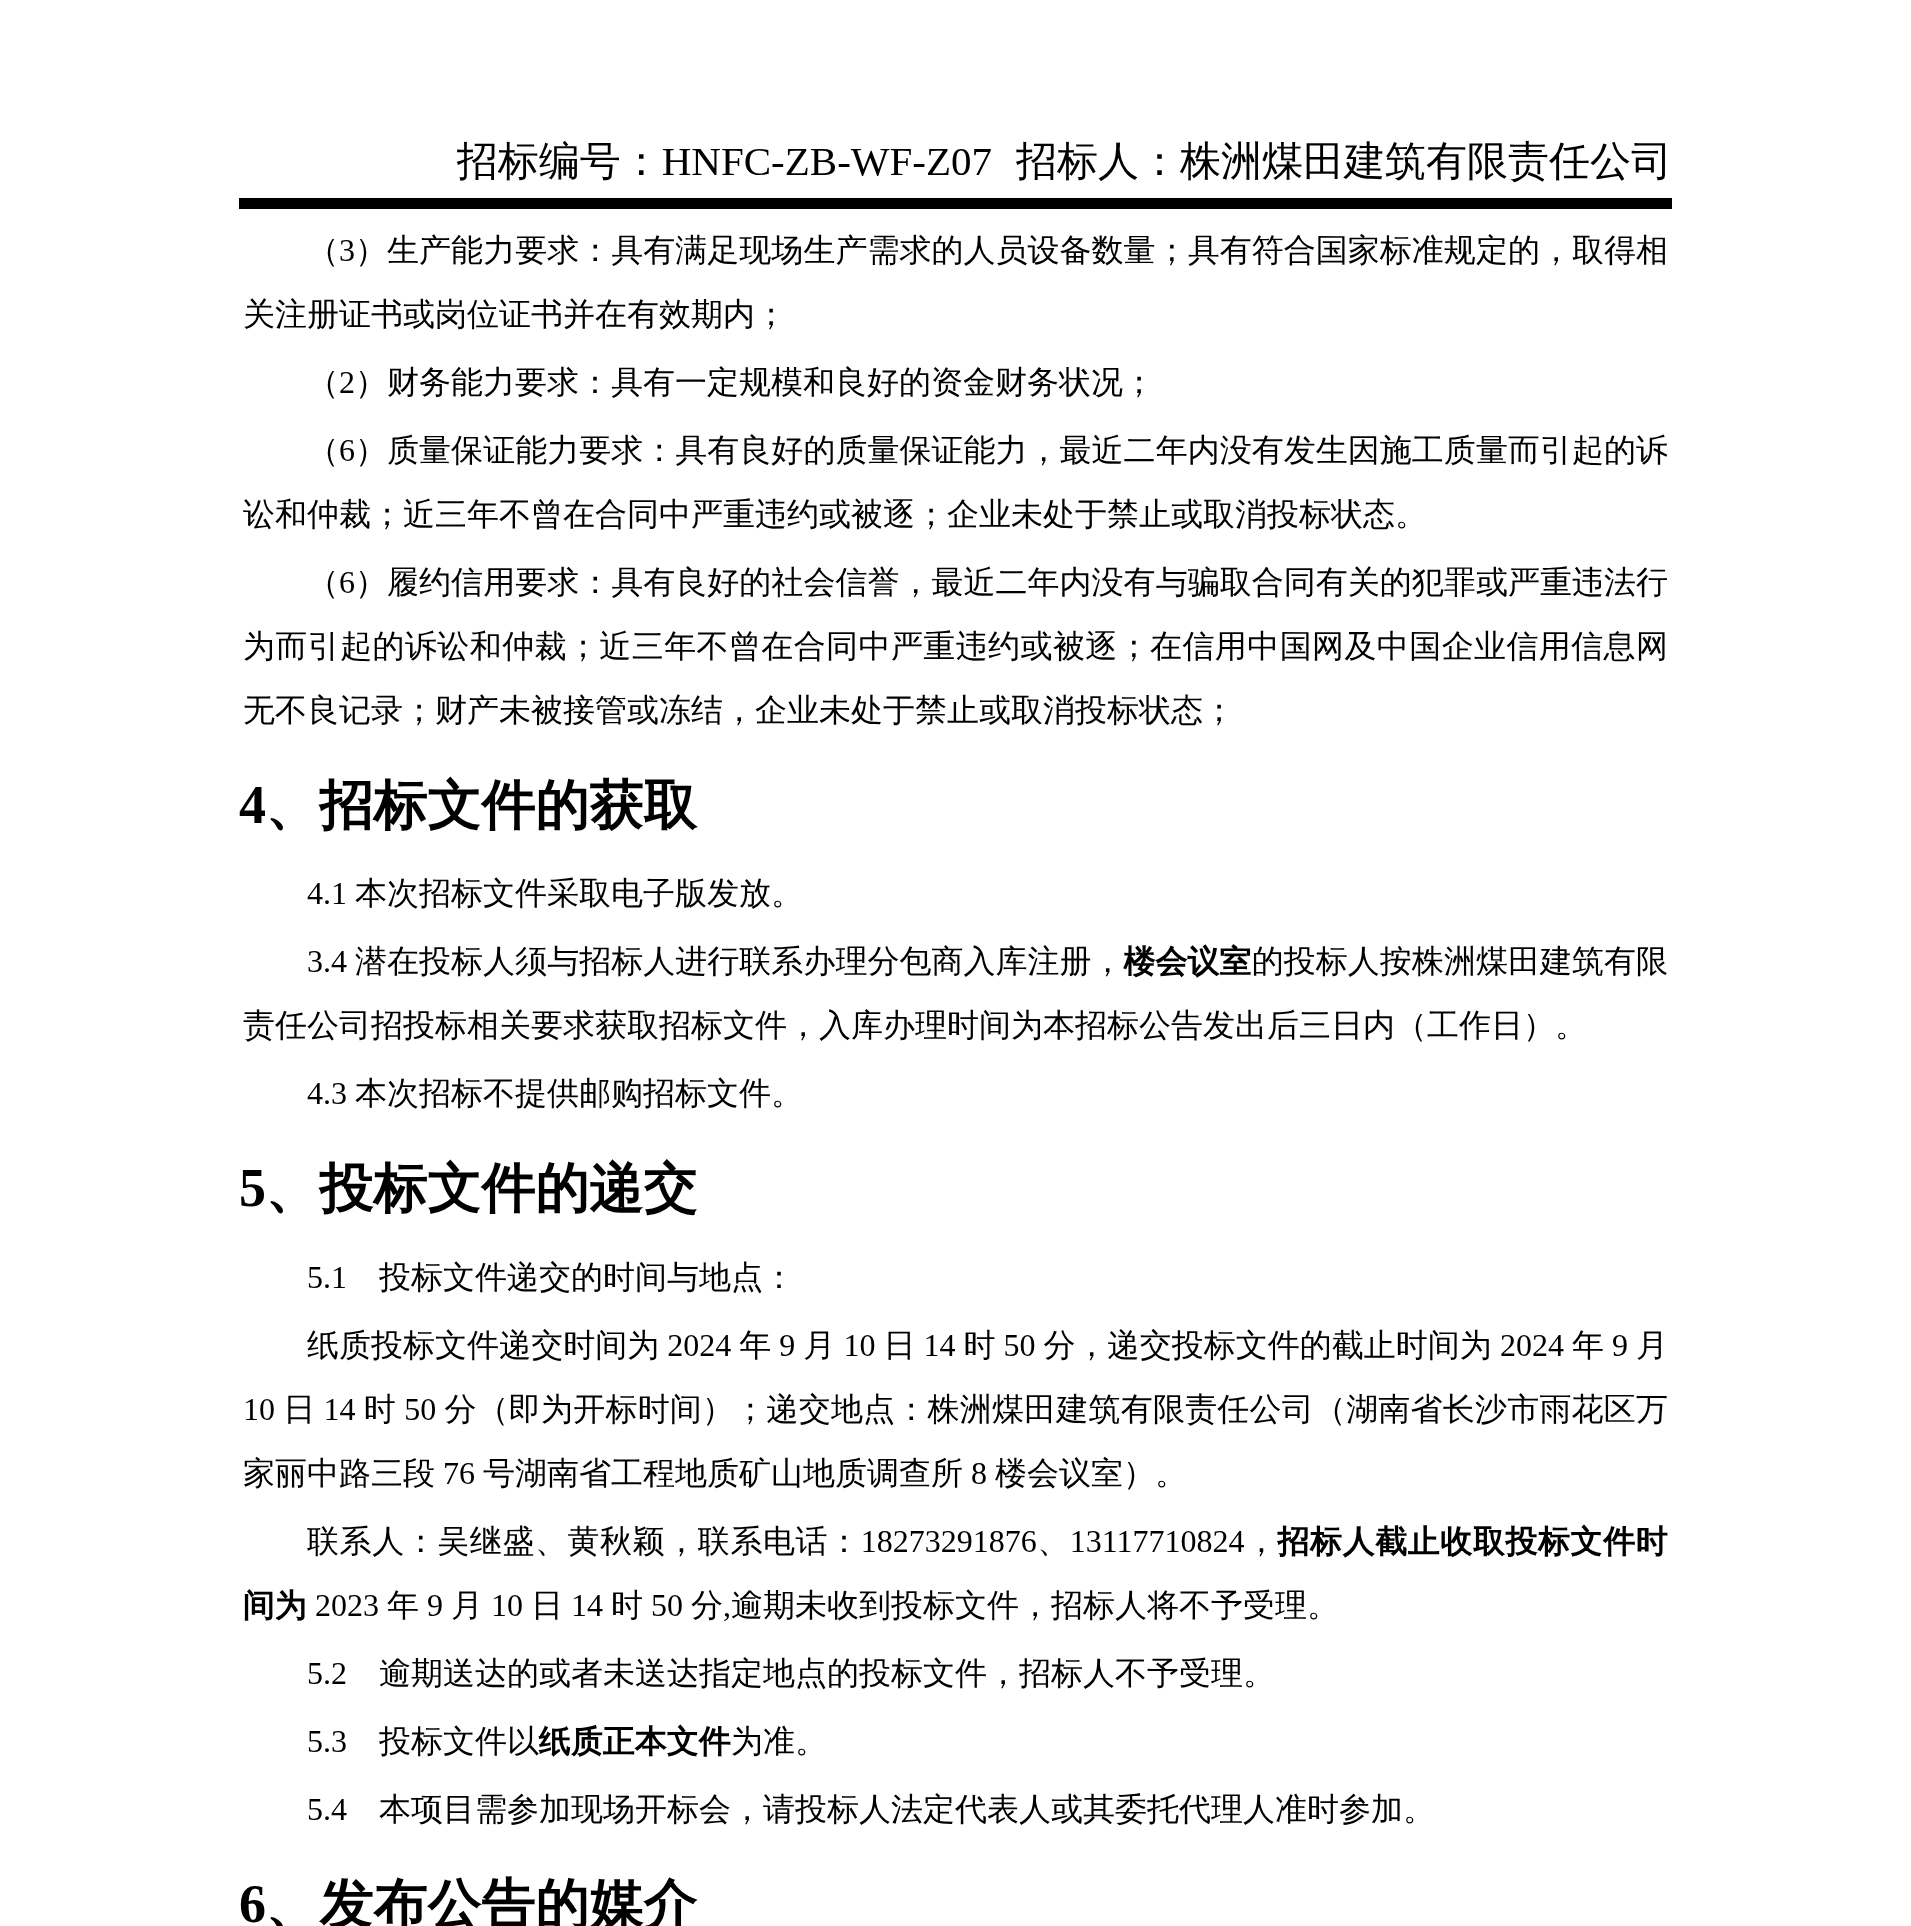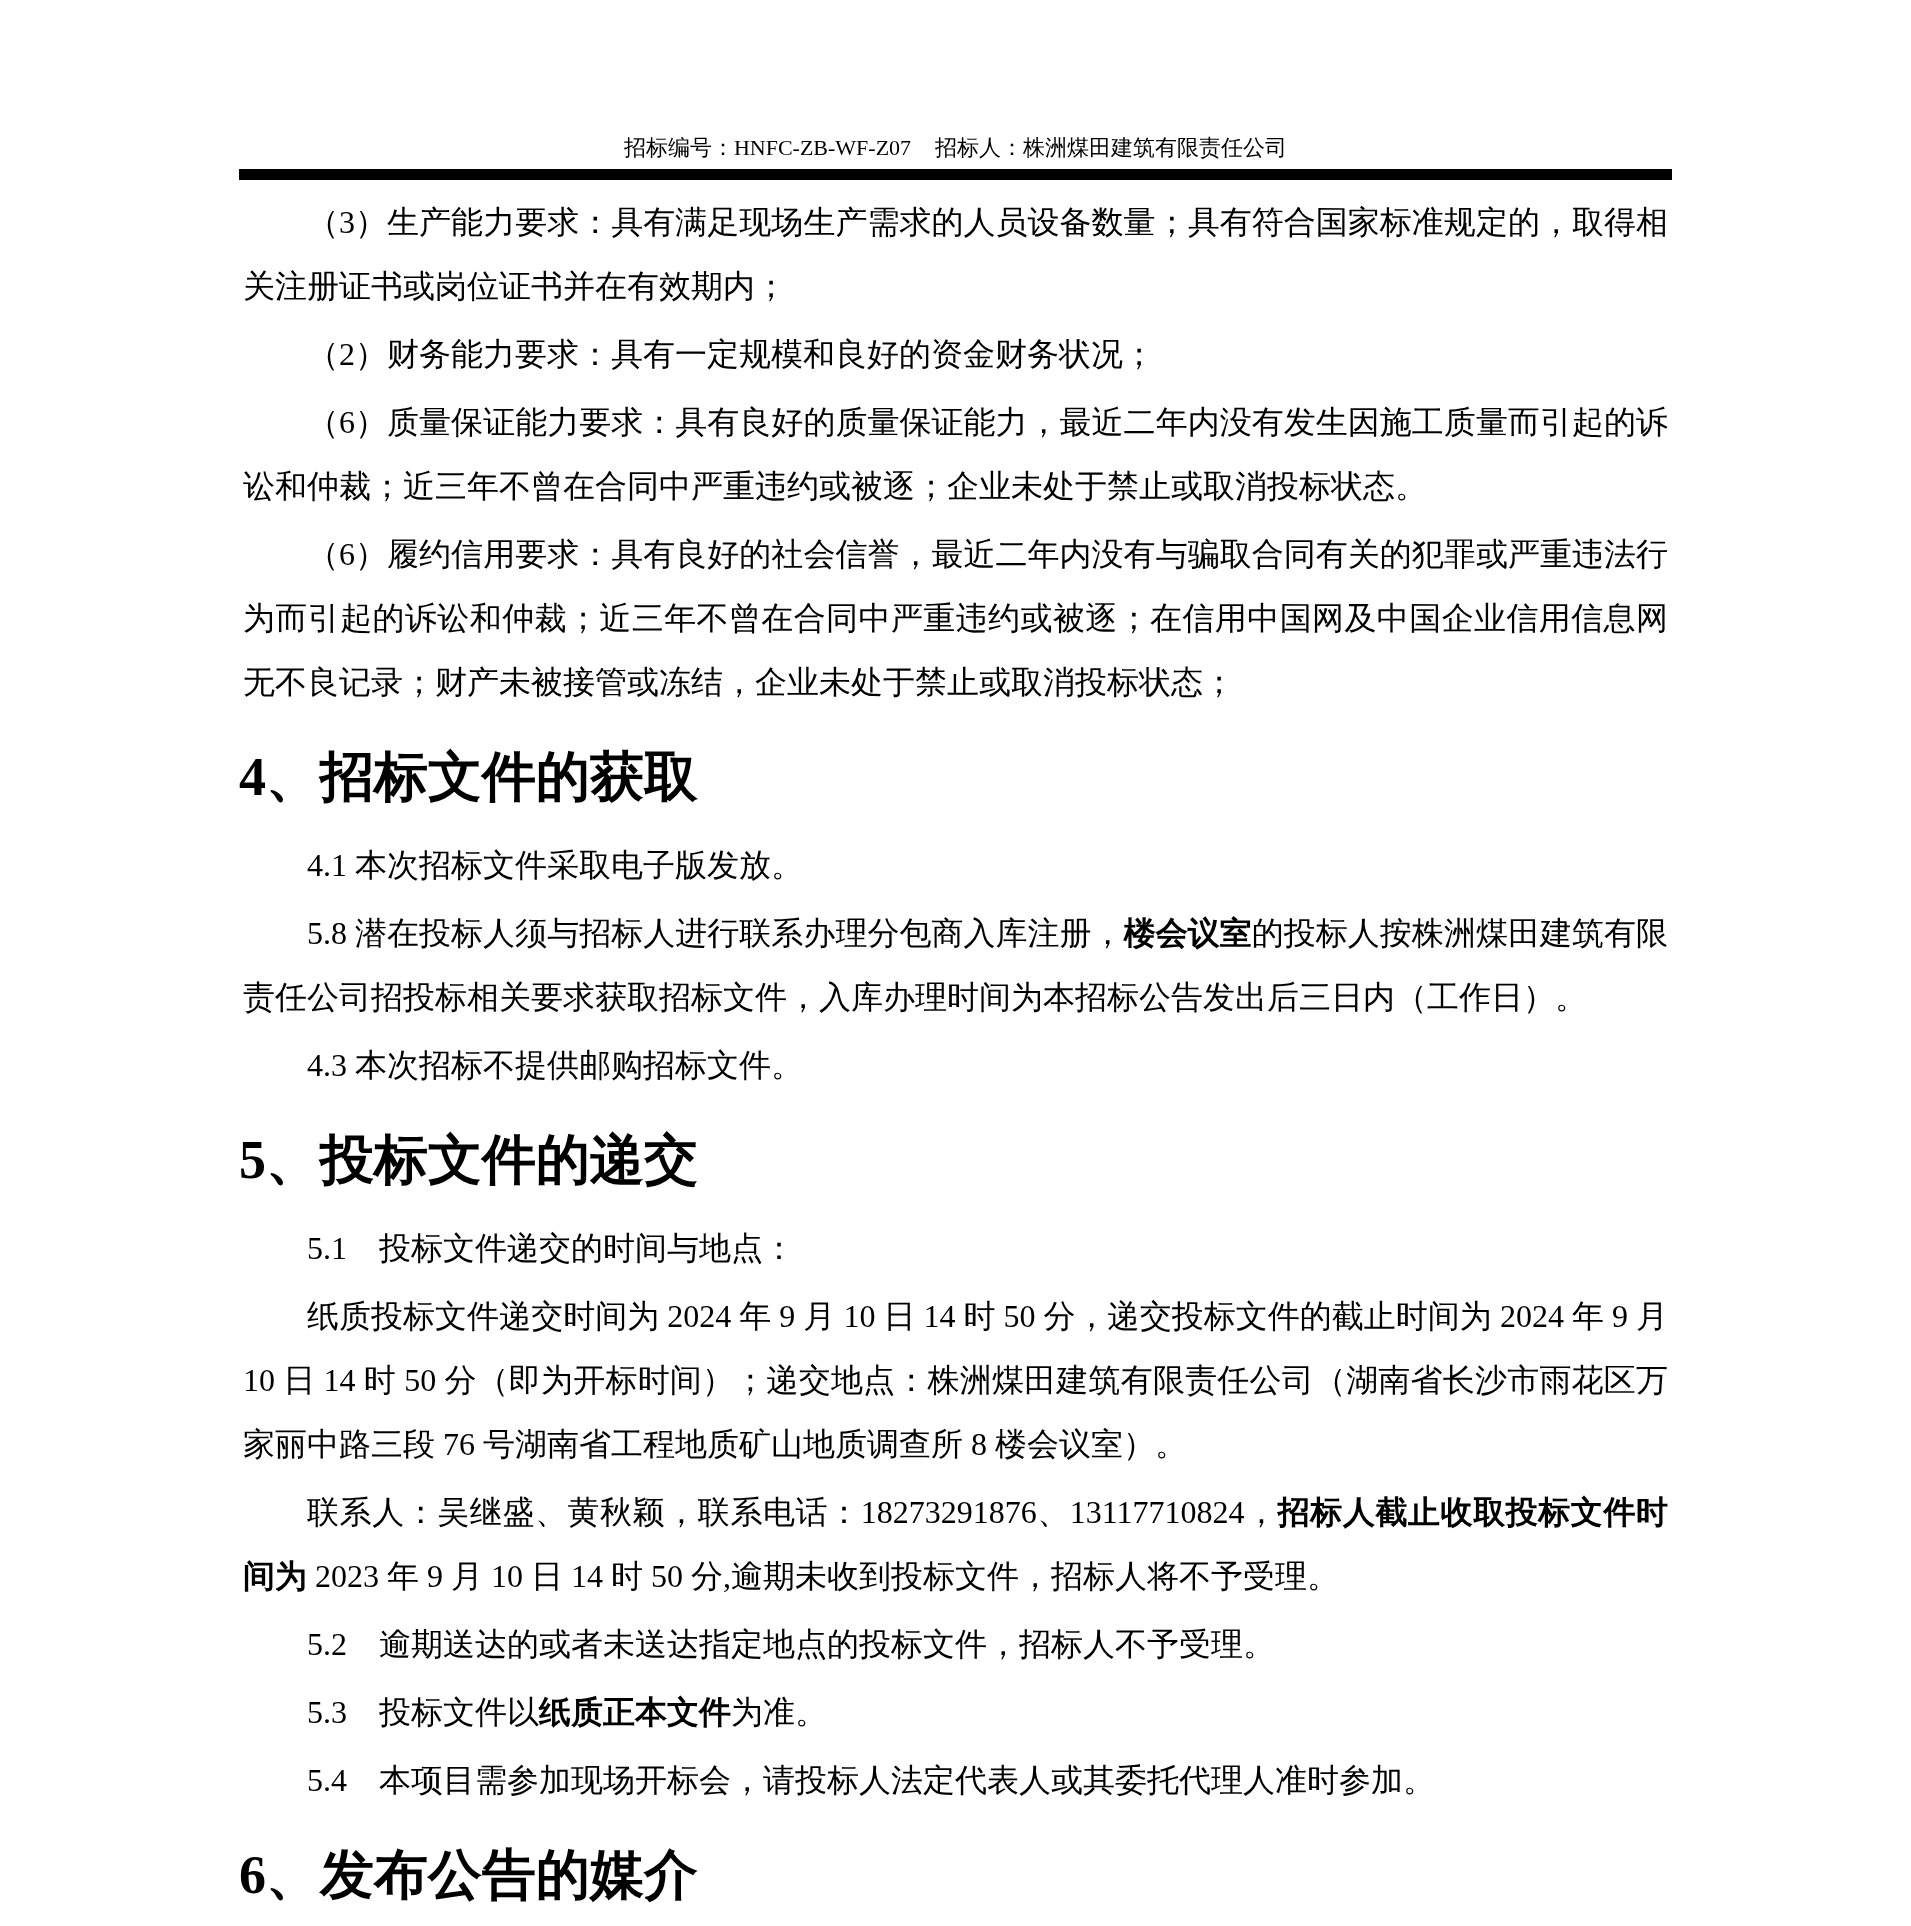--- a/index.html
+++ b/index.html
@@ -7,22 +7,22 @@
     position:relative;
     width:1911px;height:2703px;
     background:#ffffff;
     box-sizing:border-box;
     padding:131px 239px 0 239px;
     font-family:"Liberation Serif","DejaVu Serif",serif;
     color:#000;
     overflow:hidden;
   }
   .hdr{
-    display:flex;justify-content:center;align-items:flex-end;
-    font-size:22px;line-height:1.5;gap:24px;
+    display:flex;justify-content:flex-end;align-items:flex-end;
+    font-size:41px;line-height:1.5;gap:24px;
   }
   .hdr-rule{
     border-bottom:11.6px solid #000;
     margin-top:5.4px;
   }
   .doc{margin-top:9.2px;}
   .para{
     font-size:32px;line-height:2.0;
     text-align:justify;
     margin:4px;
@@ -47,21 +47,21 @@
 
   <div class="doc">
 
     <p class="para indent"><span>（3）生产能力要求：具有满足现场生产需求的人员设备数量；具有符合国家标准规定的，取得相关注册证书或岗位证书并在有效期内；</span></p>
     <p class="para indent"><span>（2）财务能力要求：具有一定规模和良好的资金财务状况；</span></p>
     <p class="para indent"><span>（6）质量保证能力要求：具有良好的质量保证能力，最近二年内没有发生因施工质量而引起的诉讼和仲裁；近三年不曾在合同中严重违约或被逐；企业未处于禁止或取消投标状态。</span></p>
     <p class="para indent"><span>（6）履约信用要求：具有良好的社会信誉，最近二年内没有与骗取合同有关的犯罪或严重违法行为而引起的诉讼和仲裁；近三年不曾在合同中严重违约或被逐；在信用中国网及中国企业信用信息网无不良记录；财产未被接管或冻结，企业未处于禁止或取消投标状态；</span></p>
 
     <div class="h">4、招标文件的获取</div>
     <p class="para indent"><span>4.1 本次招标文件采取电子版发放。</span></p>
-    <p class="para indent"><span>5.8 潜在投标人须与招标人进行联系办理分包商入库注册，</span><b class="bd">楼会议室</b><span>的投标人按株洲煤田建筑有限责任公司招投标相关要求获取招标文件，入库办理时间为本招标公告发出后三日内（工作日）。</span></p>
+    <p class="para indent"><span>3.4 潜在投标人须与招标人进行联系办理分包商入库注册，</span><b class="bd">楼会议室</b><span>的投标人按株洲煤田建筑有限责任公司招投标相关要求获取招标文件，入库办理时间为本招标公告发出后三日内（工作日）。</span></p>
     <p class="para indent"><span>4.3 本次招标不提供邮购招标文件。</span></p>
 
     <div class="h">5、投标文件的递交</div>
     <p class="para indent"><span>5.1　投标文件递交的时间与地点：</span></p>
     <p class="para indent"><span>纸质投标文件递交时间为 2024 年 9 月 10 日 14 时 50 分，递交投标文件的截止时间为 2024 年 9 月 10 日 14 时 50 分（即为开标时间）；递交地点：株洲煤田建筑有限责任公司（湖南省长沙市雨花区万家丽中路三段 76 号湖南省工程地质矿山地质调查所 8 楼会议室）。</span></p>
     <p class="para indent"><span>联系人：吴继盛、黄秋颖，联系电话：18273291876、13117710824，</span><b class="bd">招标人截止收取投标文件时间为</b><span> 2023 年 9 月 10 日 14 时 50 分,逾期未收到投标文件，招标人将不予受理。</span></p>
     <p class="para indent"><span>5.2　逾期送达的或者未送达指定地点的投标文件，招标人不予受理。</span></p>
     <p class="para indent"><span>5.3　投标文件以</span><b class="bd">纸质正本文件</b><span>为准。</span></p>
     <p class="para indent"><span>5.4　本项目需参加现场开标会，请投标人法定代表人或其委托代理人准时参加。</span></p>
 

